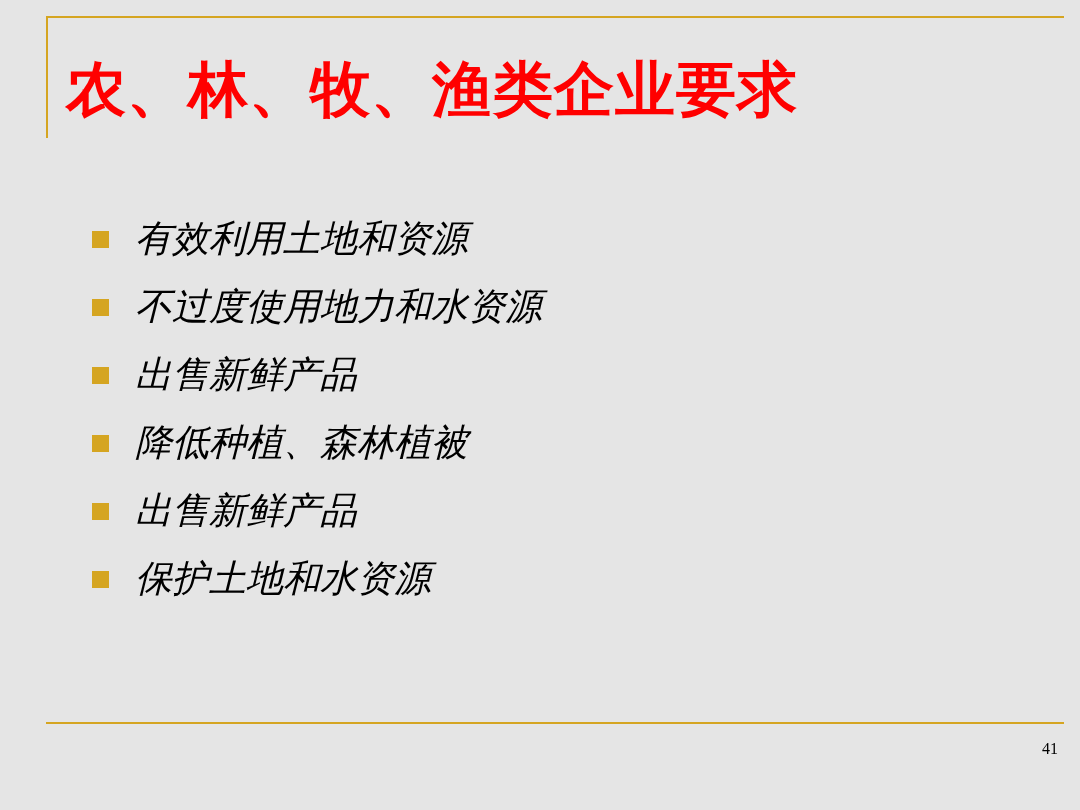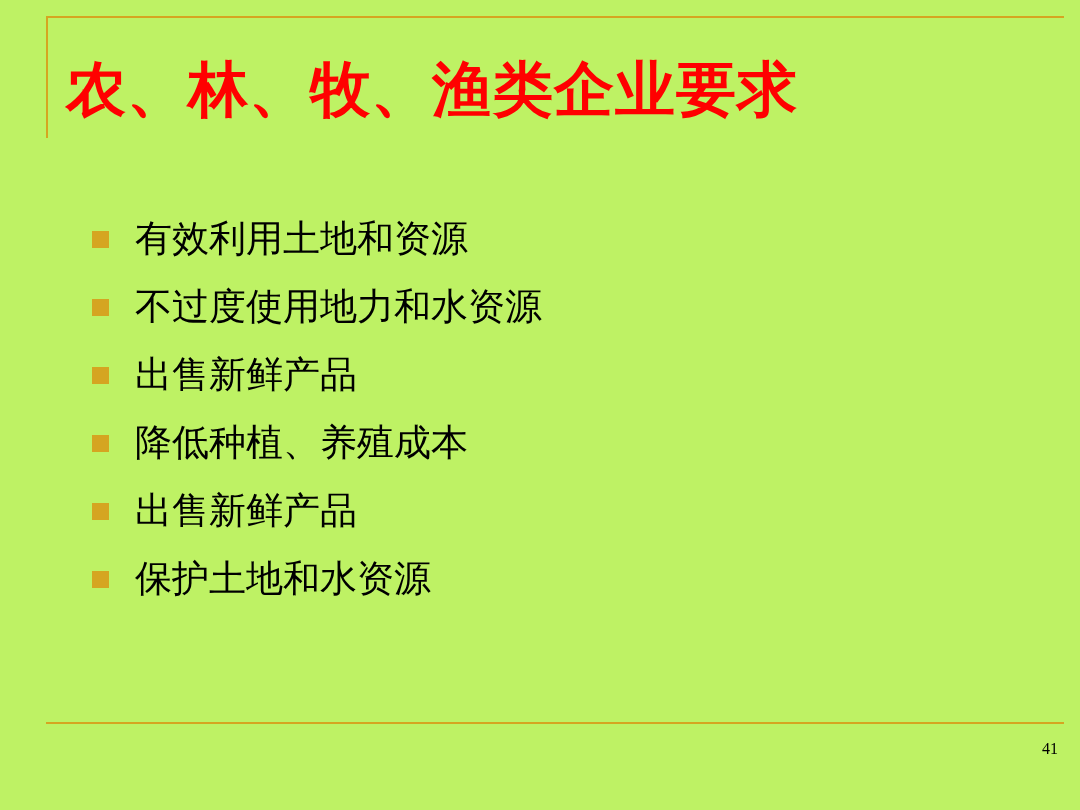--- a/index.html
+++ b/index.html
@@ -10,21 +10,21 @@
     width: 1080px;
     height: 810px;
     background: #ffffff;
     font-family: "Liberation Serif", serif;
     overflow: hidden;
   }
   .slide {
     position: relative;
     width: 1080px;
     height: 810px;
-    background: #bef264;
+    background: #e5e5e5;
     box-sizing: border-box;
   }
   
   .rule-top {
     position: absolute;
     left: 46px;
     top: 16px;
     width: 1018px;
     height: 0;
     border-top: 2px solid #d5a521;
@@ -58,20 +58,21 @@
     color: #ff0000;
     letter-spacing: 1px;
     line-height: 1.1;
     white-space: nowrap;
   }
   .bullets {
     position: absolute;
     left: 92px;
     top: 205px;
     width: 900px;
+    font-style: italic;
   }
   .bullet-row {
     display: flex;
     align-items: center;
     height: 68px;
   }
   .bullet-marker {
     width: 17px;
     height: 17px;
     background: #d5a521;
@@ -116,21 +117,21 @@
       <span class="bullet-text">不过度使用地力和水资源</span>
     </div>
 
     <div class="bullet-row">
       <span class="bullet-marker"></span>
       <span class="bullet-text">出售新鲜产品</span>
     </div>
 
     <div class="bullet-row">
       <span class="bullet-marker"></span>
-      <span class="bullet-text">降低种植、养殖成本</span>
+      <span class="bullet-text">降低种植、森林植被</span>
     </div>
 
 
     <div class="bullet-row">
       <span class="bullet-marker"></span>
       <span class="bullet-text">出售新鲜产品</span>
     </div>
 
     <div class="bullet-row">
       <span class="bullet-marker"></span>

